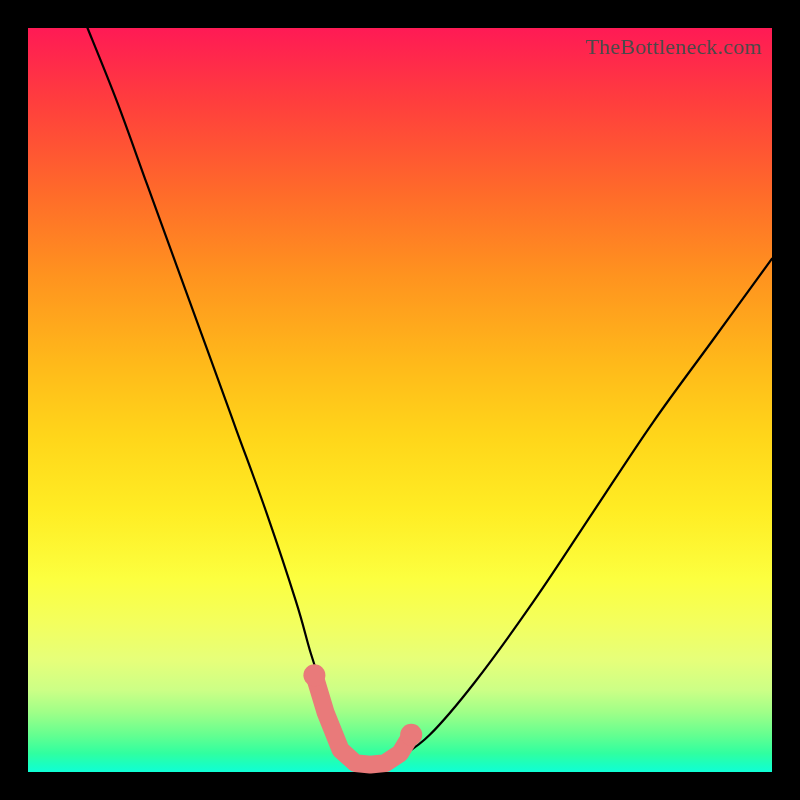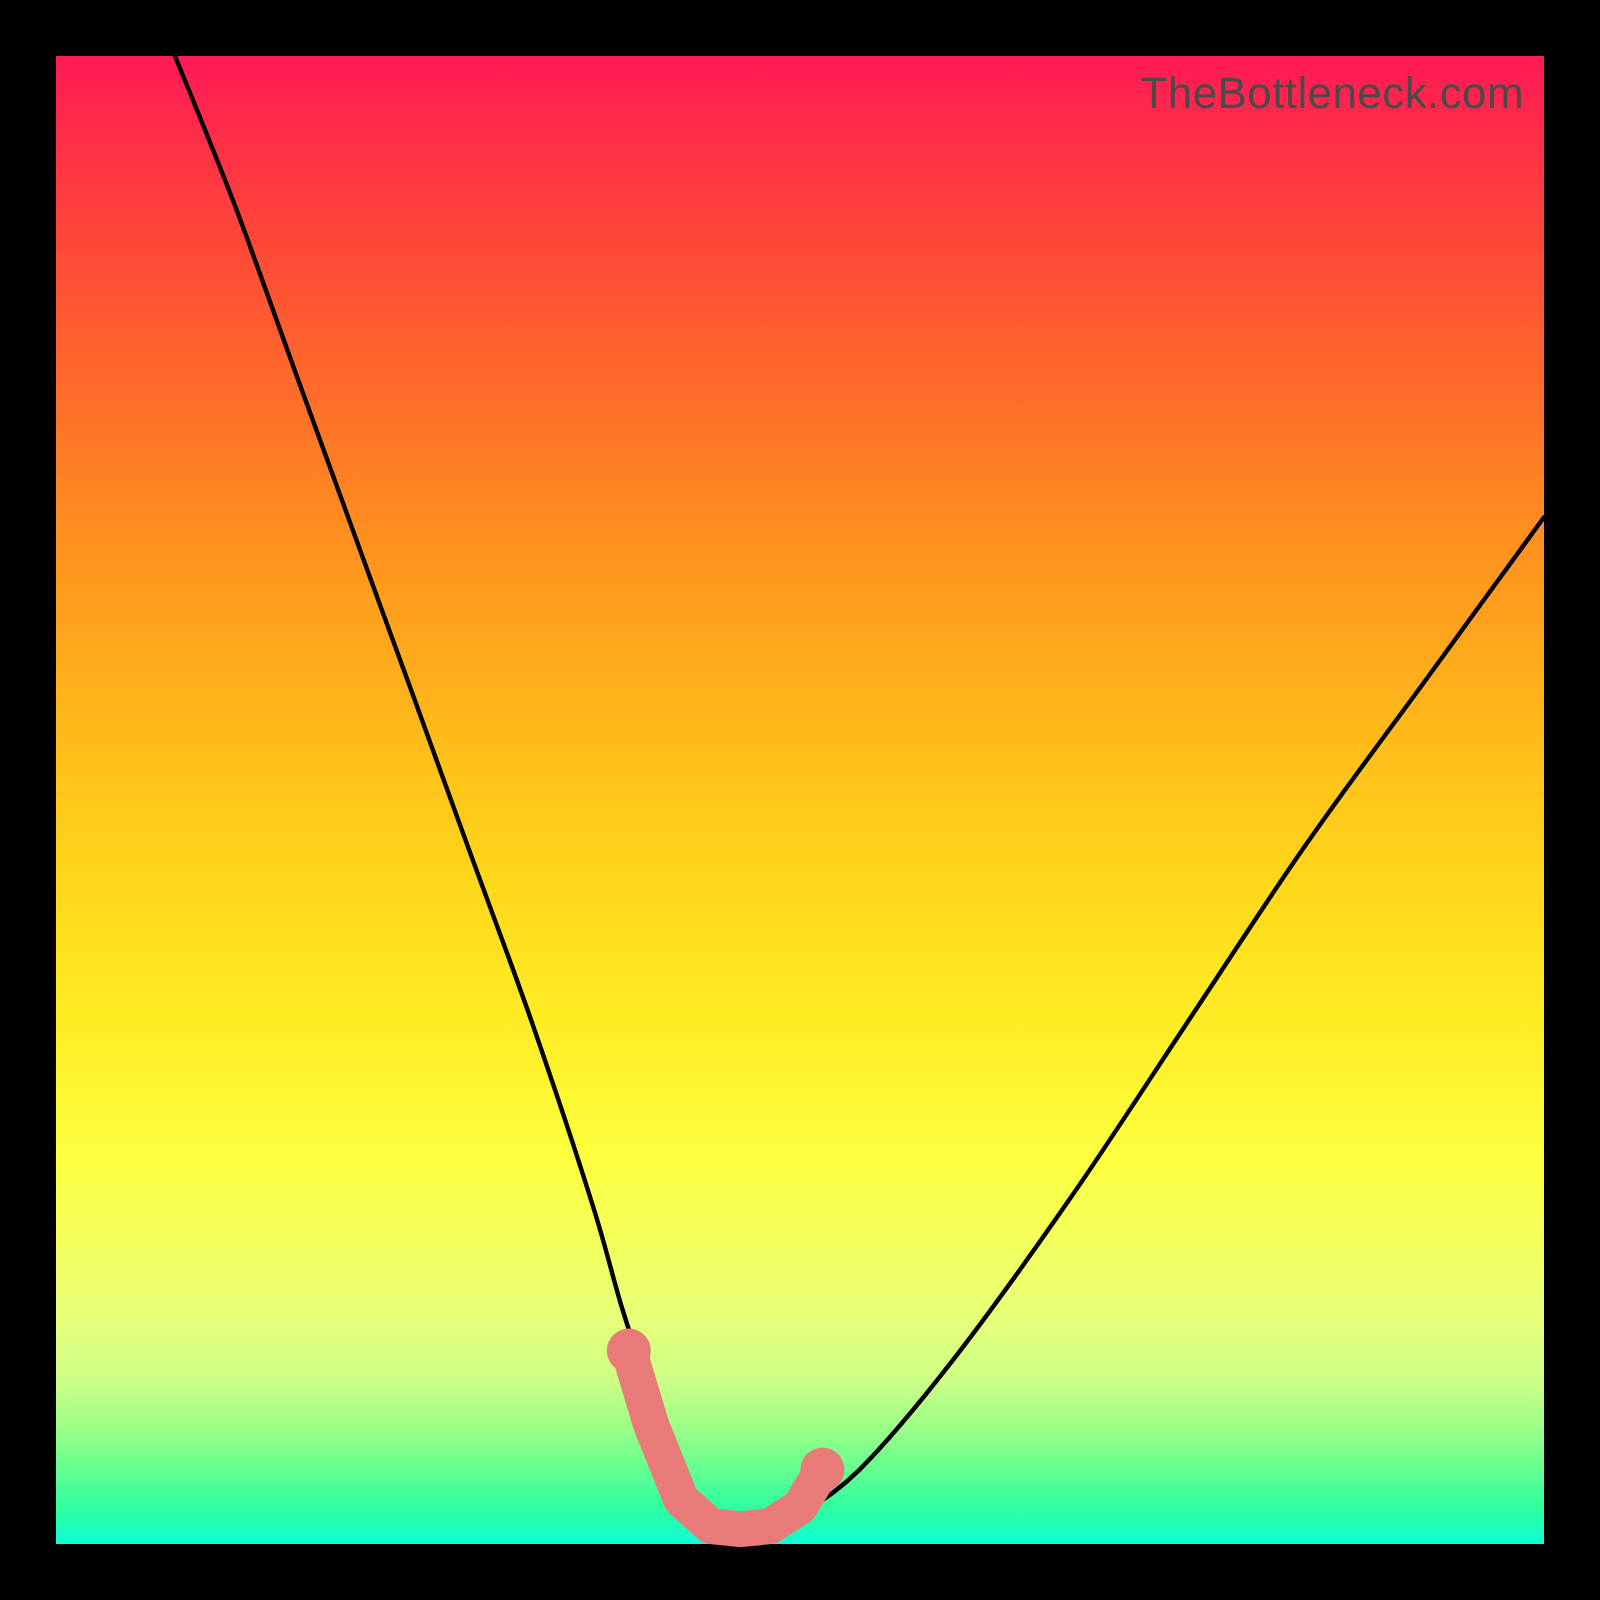--- a/index.html
+++ b/index.html
@@ -9,20 +9,21 @@
     height: 800px;
     overflow: hidden;
     background: #000;
     font-family: Arial, Helvetica, sans-serif;
   }
   .frame {
     position: absolute;
     left: 0; top: 0;
     width: 800px; height: 800px;
     background: #000;
+    font-family: Liberation Serif, serif;
   }
   .plot {
     position: absolute;
     left: 28px;
     top: 28px;
     width: 744px;
     height: 744px;
     
     background: linear-gradient(to bottom,
       #ff1a55 0%,

